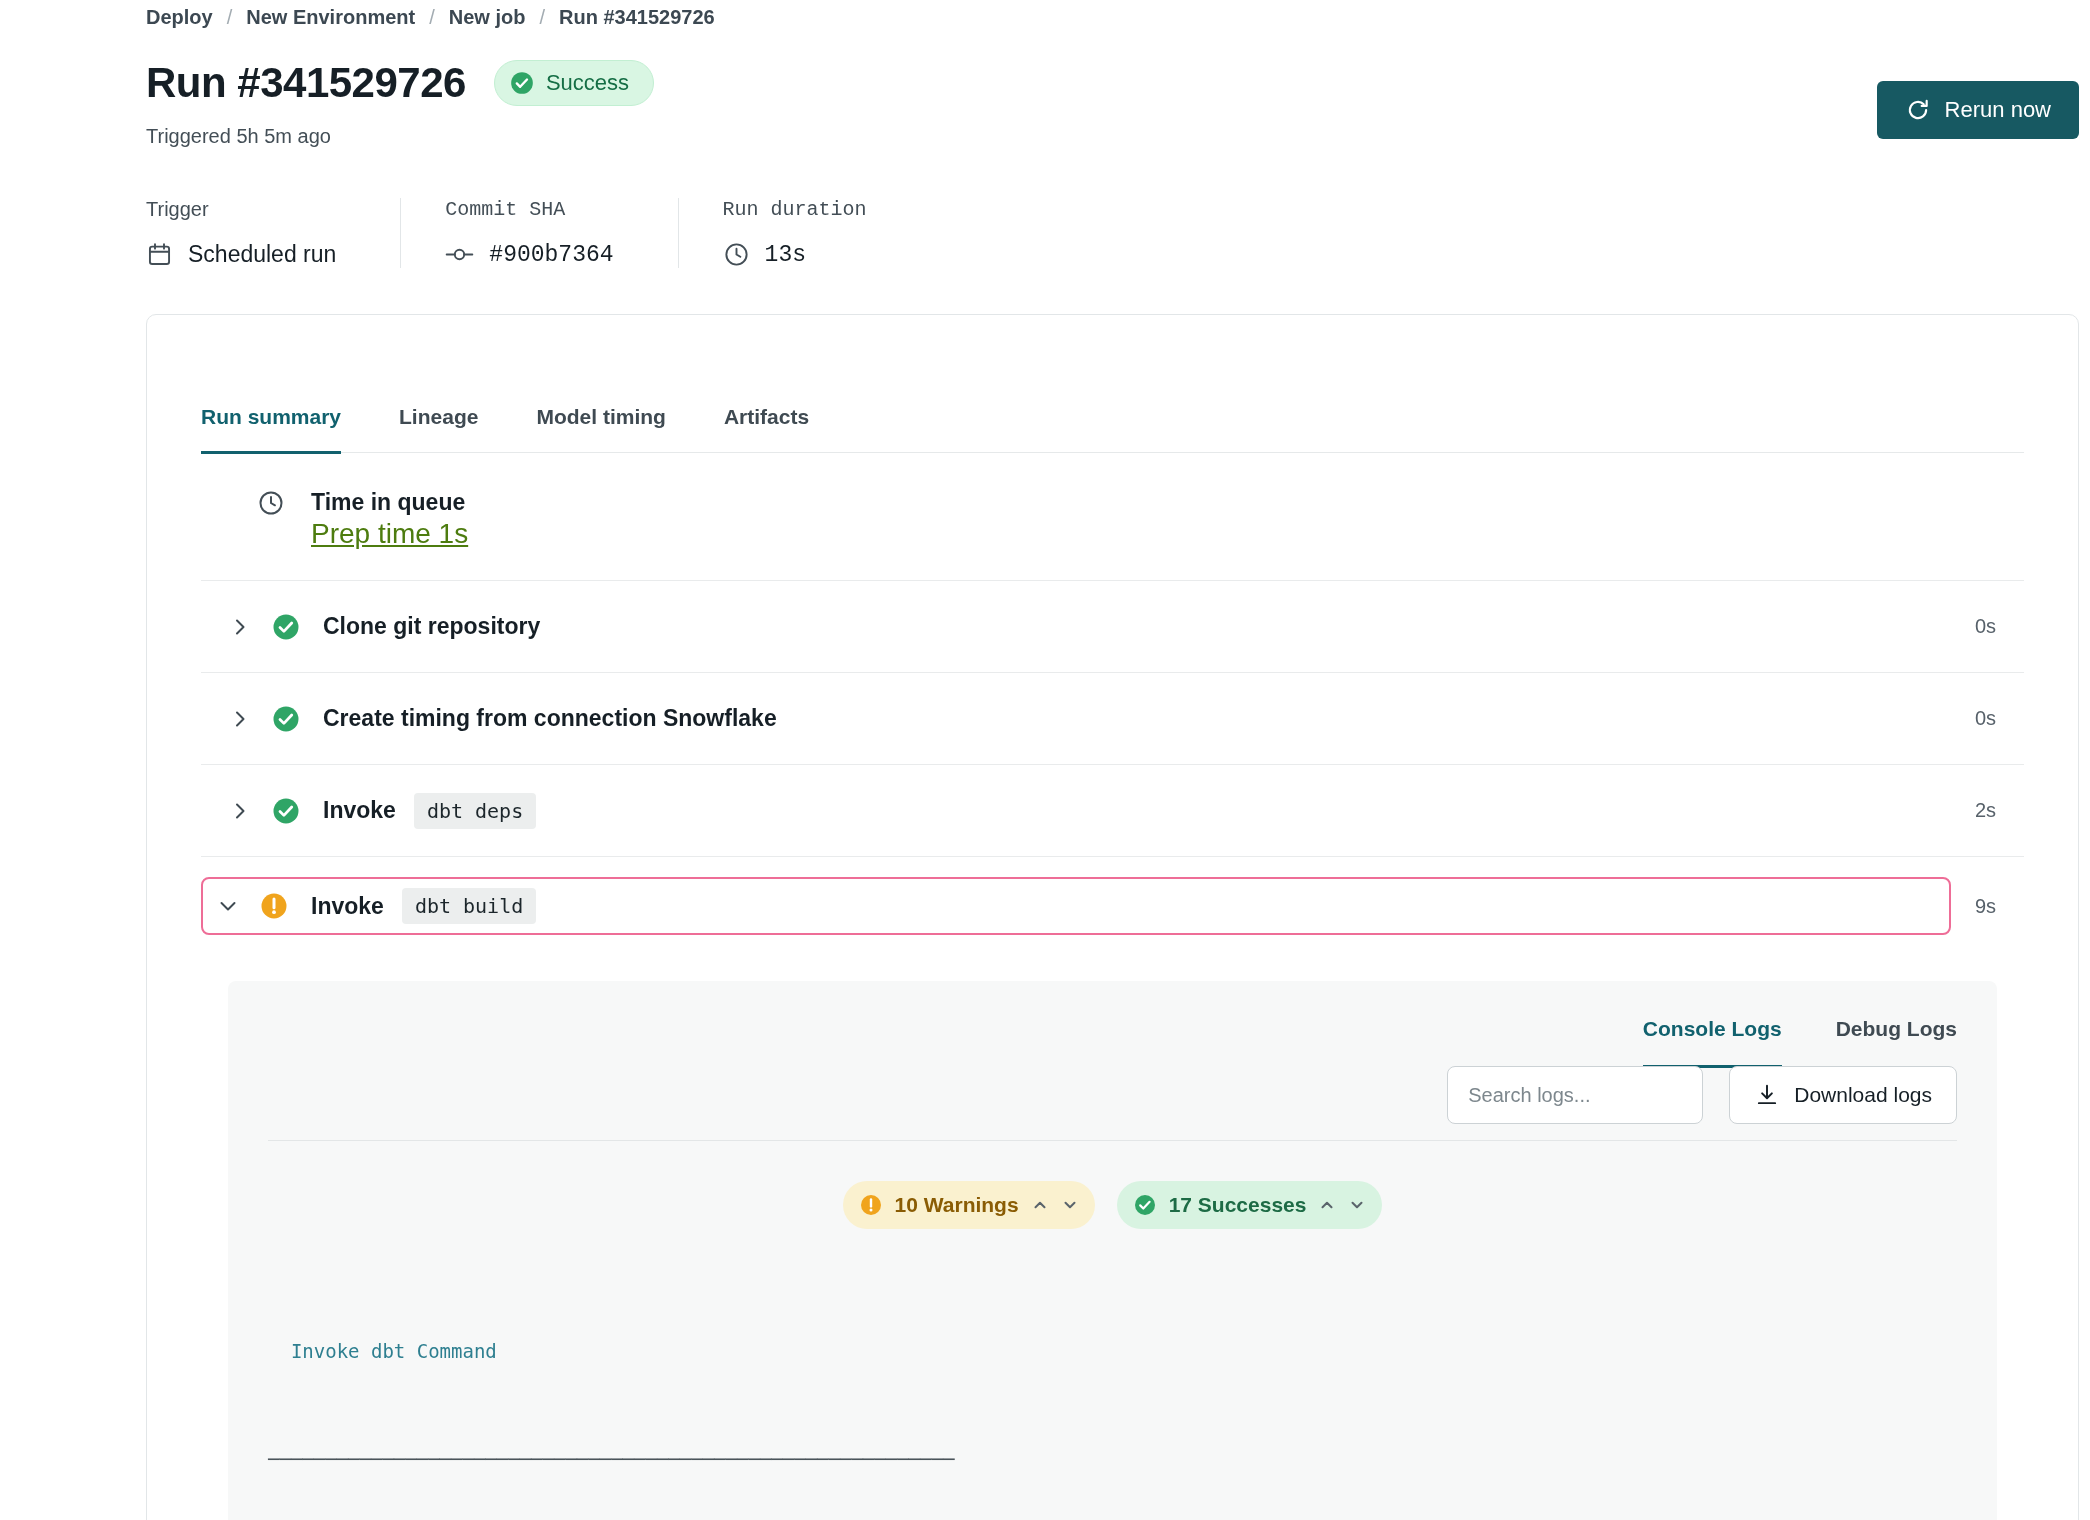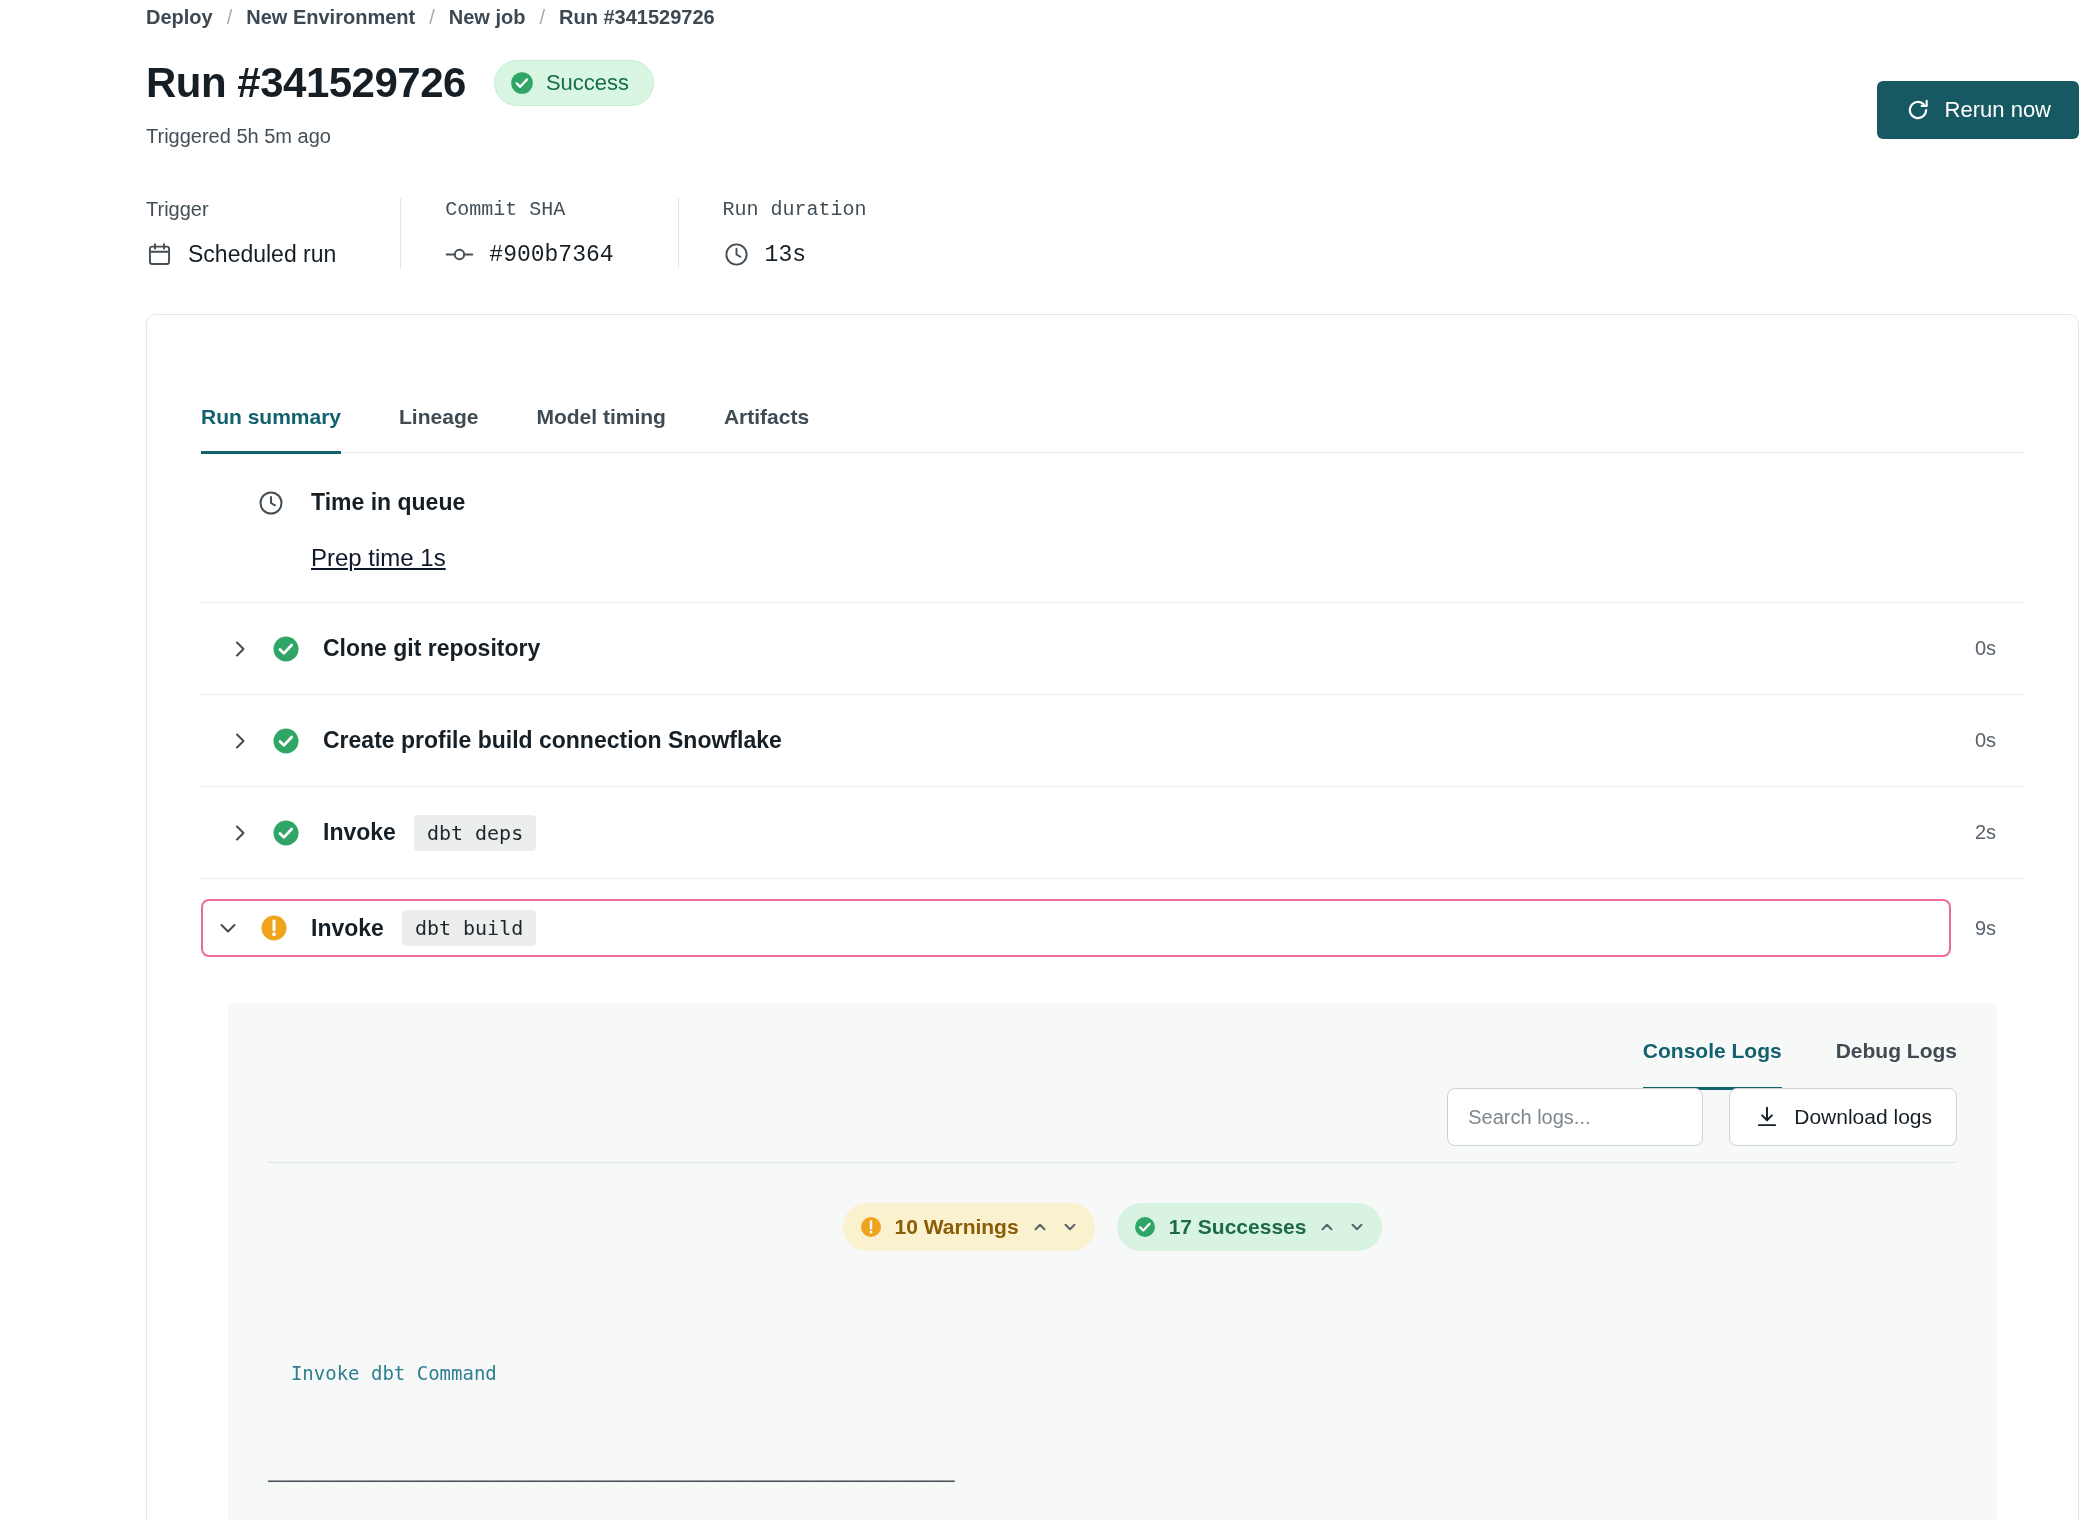--- a/index.html
+++ b/index.html
@@ -33,21 +33,21 @@
   .card { margin-top:46px; border:1px solid #e2e6e8; border-radius:10px; background:#fff; padding:0 54px; height:1400px; }
 
   
   .tabs { display:flex; gap:58px; padding-top:90px; border-bottom:1px solid #e6e9ea; }
   .tab { font-size:21px; font-weight:600; color:#3f4a52; padding-bottom:22px; cursor:pointer; }
   .tab.active { color:#11616e; border-bottom:3px solid #11616e; margin-bottom:-2px; }
 
   
   .queue { display:flex; gap:26px; padding:36px 0 30px 56px; border-bottom:1px solid #e9ebec; }
   .queue-title { font-size:23px; font-weight:700; color:#161f26; }
-  .queue-link { display:inline-block; margin-top:28px; font-size:24px; color:#0f172a; text-decoration:underline; cursor:pointer; }
+  .queue-link { display:inline-block; margin-top:2px; font-size:28px; color:#4d7c0f; text-decoration:underline; cursor:pointer; }
 
   
   .step { display:flex; align-items:center; height:92px; border-bottom:1px solid #e9ebec; cursor:pointer; }
   .chev { width:30px; display:flex; justify-content:center; margin-left:24px; }
   .status-dot { margin-left:16px; display:flex; }
   .step-label { margin-left:22px; font-size:23px; font-weight:700; color:#161f26; }
   .chip { margin-left:18px; font-family:"DejaVu Sans Mono", monospace; font-size:20px; background:#eceeee;
     border-radius:4px; padding:6px 13px; color:#1c262b; }
   .step-dur { margin-left:auto; padding-right:28px; font-size:20px; color:#57616a; }
 
@@ -207,21 +207,21 @@
         <svg width="24" height="24" viewBox="0 0 24 24" fill="none" stroke="#3f4a52" stroke-width="2" stroke-linecap="round" stroke-linejoin="round">
             <path d="M9 5.5l6.5 6.5L9 18.5"></path>
           </svg>
       </span>
       <span class="status-dot">
         <svg width="30" height="30" viewBox="0 0 24 24">
             <circle cx="12" cy="12" r="10" fill="#2fa566"></circle>
             <path d="M7.2 12.4l3.1 3.1 6.3-6.7" fill="none" stroke="#fff" stroke-width="2.2" stroke-linecap="round" stroke-linejoin="round"></path>
           </svg>
       </span>
-      <span class="step-label">Create profile build connection Snowflake</span>
+      <span class="step-label">Create timing from connection Snowflake</span>
       <span class="step-dur">0s</span>
     </div>
 
     <div class="step">
       <span class="chev">
         <svg width="24" height="24" viewBox="0 0 24 24" fill="none" stroke="#3f4a52" stroke-width="2" stroke-linecap="round" stroke-linejoin="round">
             <path d="M9 5.5l6.5 6.5L9 18.5"></path>
           </svg>
       </span>
       <span class="status-dot">

